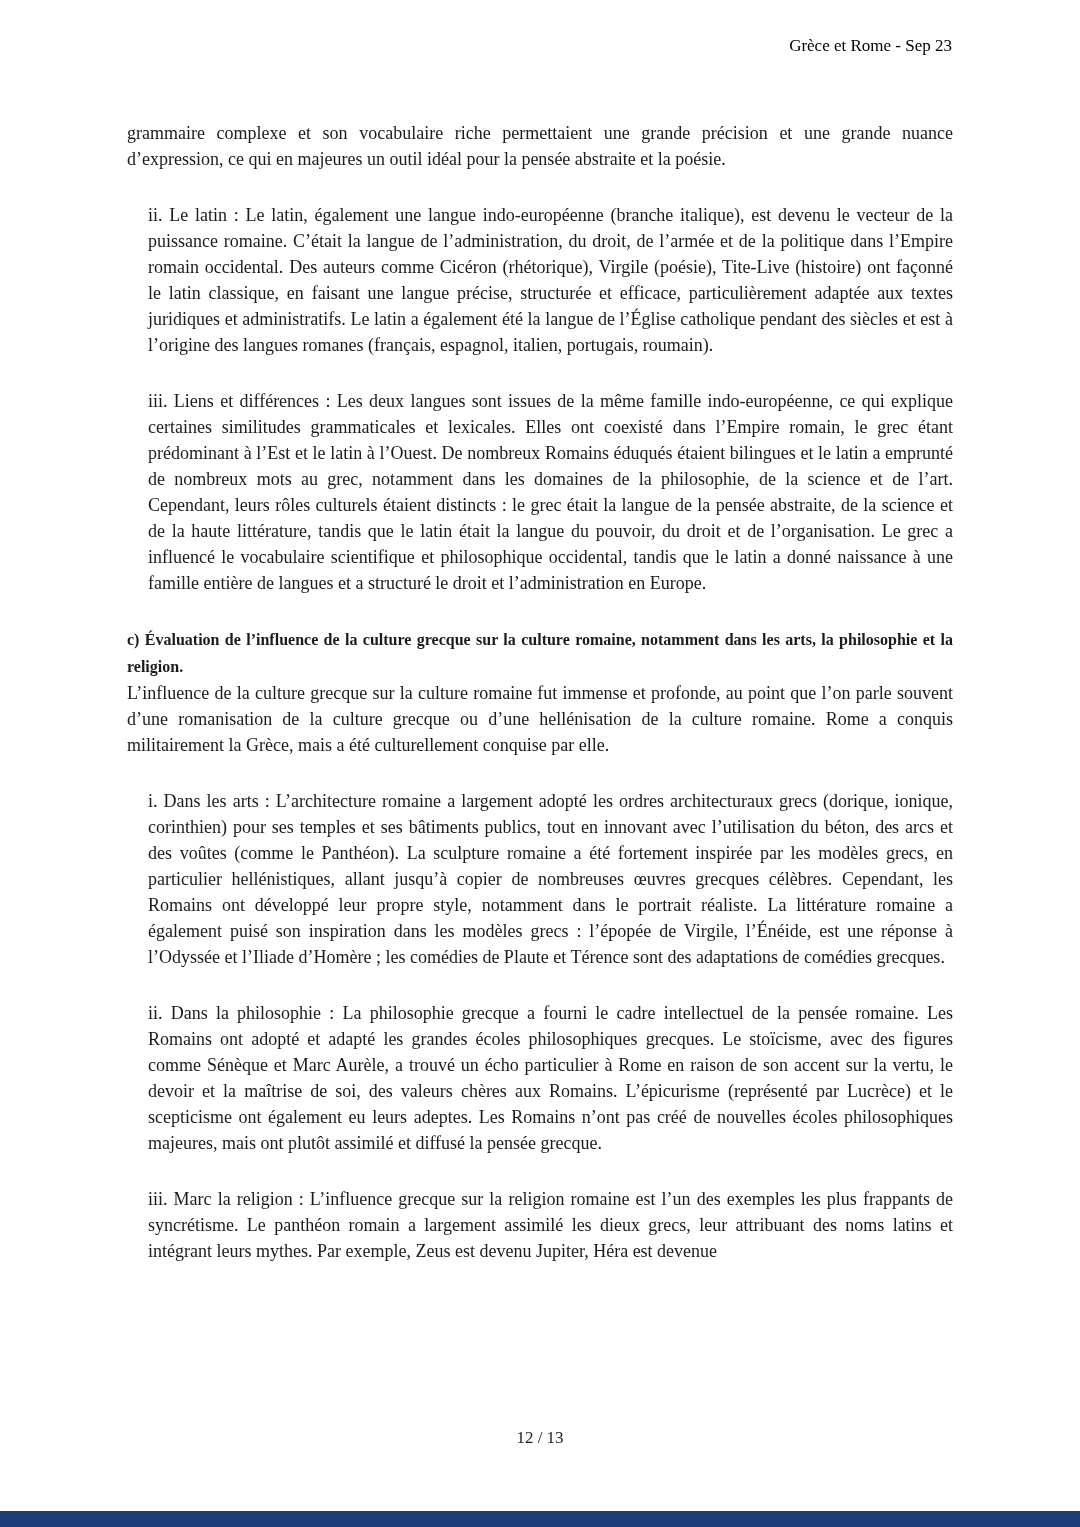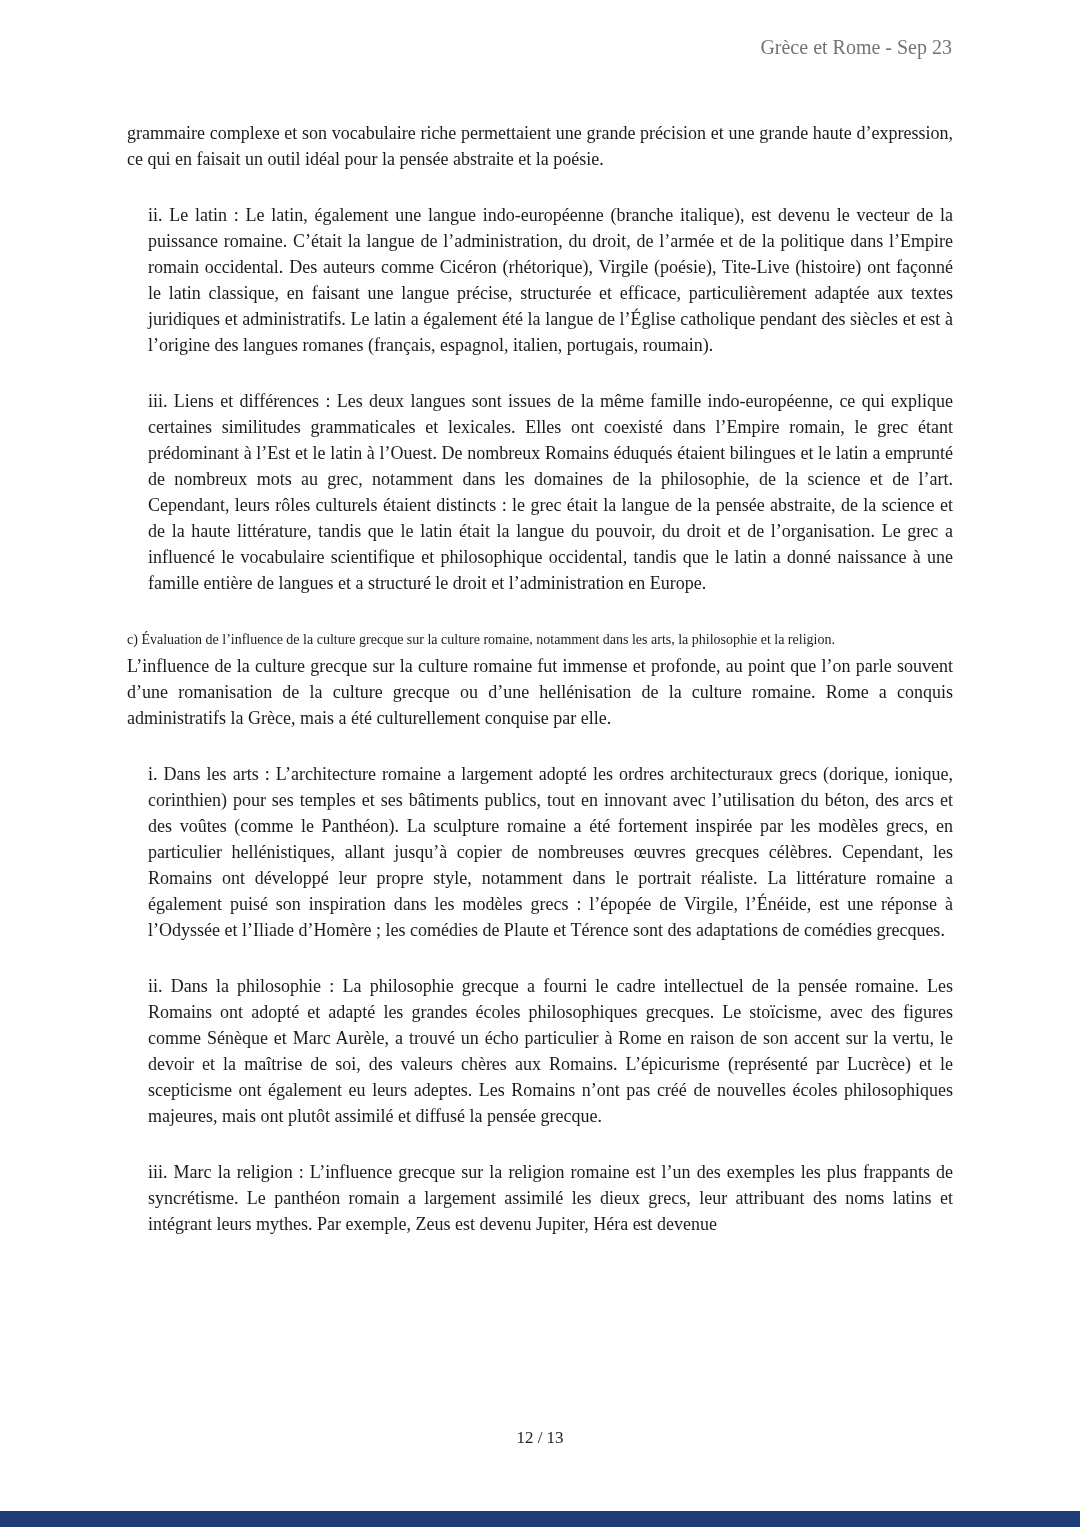--- a/index.html
+++ b/index.html
@@ -10,42 +10,42 @@
     background: #ffffff;
     font-family: "Liberation Serif", "DejaVu Serif", serif;
     color: #1b1b1b;
     position: relative;
     overflow: hidden;
   }
   .page-header {
     position: absolute;
     top: 36px;
     right: 128px;
-    font-size: 20px;
-    color: #737373;
+    font-size: 17px;
+    color: #000000;
   }
   .content {
     position: absolute;
     top: 120px;
     left: 127px;
     width: 826px;
   }
   .para {
     font-size: 18px;
     line-height: 26px;
     text-align: justify;
     margin: 0 0 30px 0;
   }
   .para.indented {
     margin-left: 21px;
   }
   .section-heading {
-    font-size: 14px;
+    font-size: 16px;
     line-height: 27px;
-    font-weight: normal;
+    font-weight: bold;
     text-align: justify;
     margin: 0;
   }
   .para.no-gap { margin-bottom: 0; }
   .item-label { font-weight: normal; }
   .footer-page-number {
     position: absolute;
     top: 1428px;
     left: 0;
     width: 100%;
@@ -62,29 +62,29 @@
 </style>
 </head>
 <body>
 
 <div class="page-header">
   <span>Grèce et Rome - Sep 23</span>
 </div>
 
 <div class="content">
 
-  <p class="para">grammaire complexe et son vocabulaire riche permettaient une grande précision et une grande haute d’expression, ce qui en faisait un outil idéal pour la pensée abstraite et la poésie.</p>
+  <p class="para">grammaire complexe et son vocabulaire riche permettaient une grande précision et une grande nuance d’expression, ce qui en majeures un outil idéal pour la pensée abstraite et la poésie.</p>
 
   <p class="para indented"><span>ii.</span> <span class="item-label">Le latin :</span> <span>Le latin, également une langue indo-européenne (branche italique), est devenu le vecteur de la puissance romaine. C’était la langue de l’administration, du droit, de l’armée et de la politique dans l’Empire romain occidental. Des auteurs comme Cicéron (rhétorique), Virgile (poésie), Tite-Live (histoire) ont façonné le latin classique, en faisant une langue précise, structurée et efficace, particulièrement adaptée aux textes juridiques et administratifs. Le latin a également été la langue de l’Église catholique pendant des siècles et est à l’origine des langues romanes (français, espagnol, italien, portugais, roumain).</span></p>
 
   <p class="para indented"><span>iii.</span> <span class="item-label">Liens et différences :</span> <span>Les deux langues sont issues de la même famille indo-européenne, ce qui explique certaines similitudes grammaticales et lexicales. Elles ont coexisté dans l’Empire romain, le grec étant prédominant à l’Est et le latin à l’Ouest. De nombreux Romains éduqués étaient bilingues et le latin a emprunté de nombreux mots au grec, notamment dans les domaines de la philosophie, de la science et de l’art. Cependant, leurs rôles culturels étaient distincts : le grec était la langue de la pensée abstraite, de la science et de la haute littérature, tandis que le latin était la langue du pouvoir, du droit et de l’organisation. Le grec a influencé le vocabulaire scientifique et philosophique occidental, tandis que le latin a donné naissance à une famille entière de langues et a structuré le droit et l’administration en Europe.</span></p>
 
   <p class="section-heading">c) Évaluation de l’influence de la culture grecque sur la culture romaine, notamment dans les arts, la philosophie et la religion.</p>
 
-  <p class="para">L’influence de la culture grecque sur la culture romaine fut immense et profonde, au point que l’on parle souvent d’une romanisation de la culture grecque ou d’une hellénisation de la culture romaine. Rome a conquis administratifs la Grèce, mais a été culturellement conquise par elle.</p>
+  <p class="para">L’influence de la culture grecque sur la culture romaine fut immense et profonde, au point que l’on parle souvent d’une romanisation de la culture grecque ou d’une hellénisation de la culture romaine. Rome a conquis militairement la Grèce, mais a été culturellement conquise par elle.</p>
 
   <p class="para indented"><span>i.</span> <span class="item-label">Dans les arts :</span> <span>L’architecture romaine a largement adopté les ordres architecturaux grecs (dorique, ionique, corinthien) pour ses temples et ses bâtiments publics, tout en innovant avec l’utilisation du béton, des arcs et des voûtes (comme le Panthéon). La sculpture romaine a été fortement inspirée par les modèles grecs, en particulier hellénistiques, allant jusqu’à copier de nombreuses œuvres grecques célèbres. Cependant, les Romains ont développé leur propre style, notamment dans le portrait réaliste. La littérature romaine a également puisé son inspiration dans les modèles grecs : l’épopée de Virgile, l’Énéide, est une réponse à l’Odyssée et l’Iliade d’Homère ; les comédies de Plaute et Térence sont des adaptations de comédies grecques.</span></p>
 
   <p class="para indented"><span>ii.</span> <span class="item-label">Dans la philosophie :</span> <span>La philosophie grecque a fourni le cadre intellectuel de la pensée romaine. Les Romains ont adopté et adapté les grandes écoles philosophiques grecques. Le stoïcisme, avec des figures comme Sénèque et Marc Aurèle, a trouvé un écho particulier à Rome en raison de son accent sur la vertu, le devoir et la maîtrise de soi, des valeurs chères aux Romains. L’épicurisme (représenté par Lucrèce) et le scepticisme ont également eu leurs adeptes. Les Romains n’ont pas créé de nouvelles écoles philosophiques majeures, mais ont plutôt assimilé et diffusé la pensée grecque.</span></p>
 
   <p class="para indented no-gap"><span>iii.</span> <span class="item-label">Marc la religion :</span> <span>L’influence grecque sur la religion romaine est l’un des exemples les plus frappants de syncrétisme. Le panthéon romain a largement assimilé les dieux grecs, leur attribuant des noms latins et intégrant leurs mythes. Par exemple, Zeus est devenu Jupiter, Héra est devenue</span></p>
 
 </div>
 
 <div class="footer-page-number">12 / 13</div>

